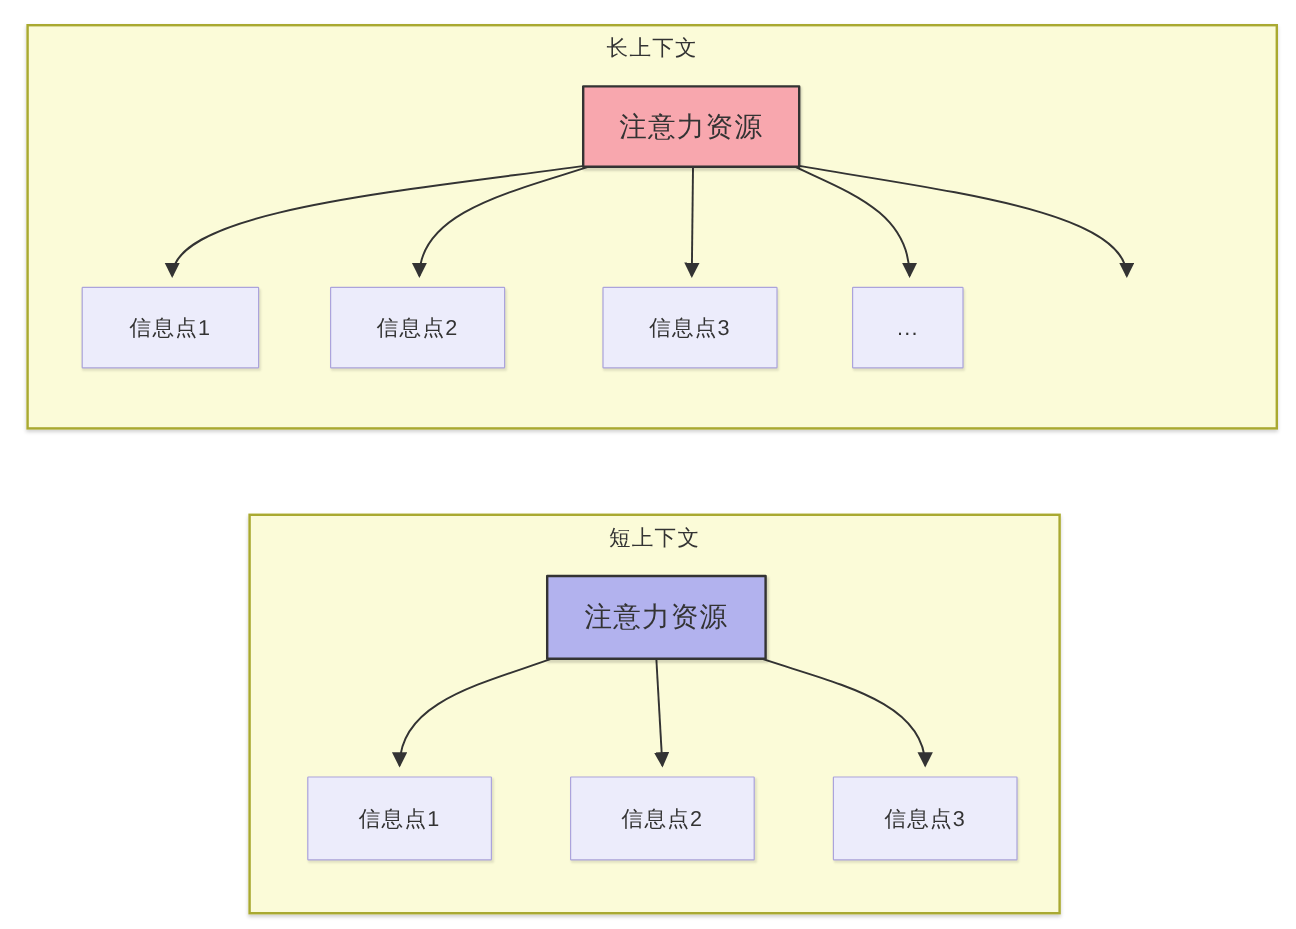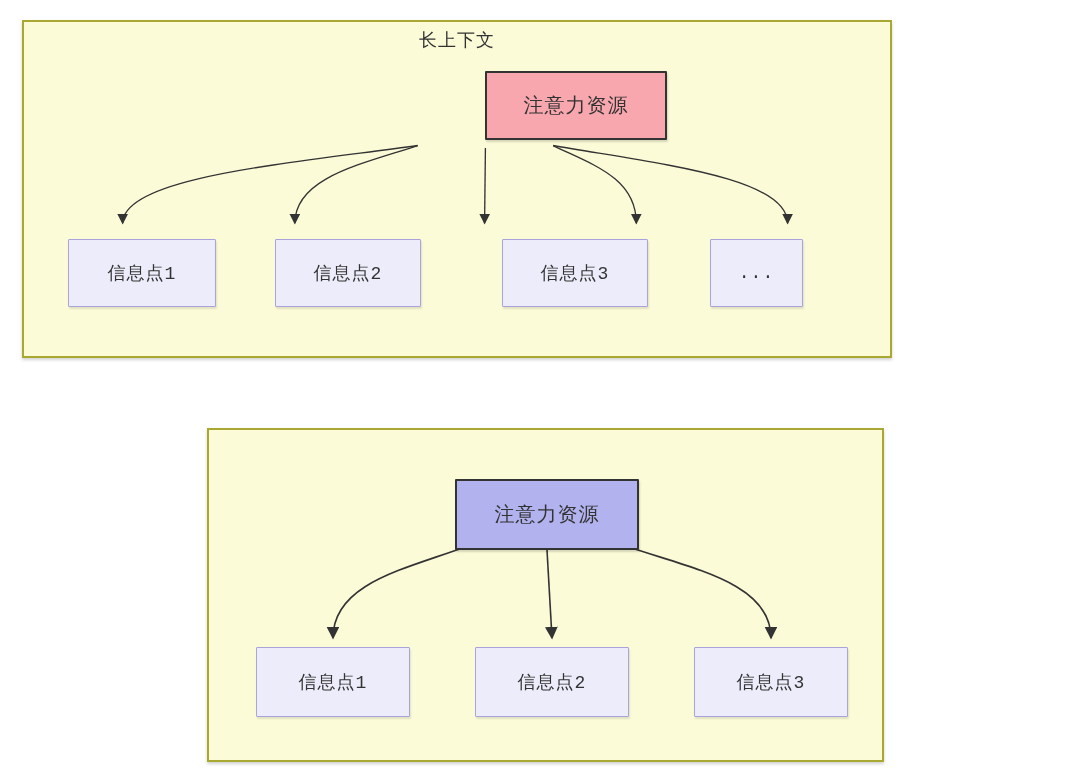--- a/index.html
+++ b/index.html
@@ -17,42 +17,42 @@
     height: 774px;
     overflow: hidden;
   }
   .diagram {
     position: absolute;
     background: var(--container-bg, #fbfbd8);
     border: 2px solid var(--container-border, #a9a931);
     box-shadow: 0 2px 3px rgba(0,0,0,0.18);
     box-sizing: border-box;
   }
-  .diagram.long { left: 22px; top: 20px; width: 870px; height: 338px; }
+  .diagram.long { left: 22px; top: 20px; width: 1043px; height: 338px; }
   .diagram.short { left: 207px; top: 428px; width: 677px; height: 334px; }
   .arrows {
     position: absolute;
     left: 0; top: 0; width: 100%; height: 100%;
     pointer-events: none;
   }
   .title {
     position: absolute;
     top: 6px;
     left: 0;
     width: 100%;
     text-align: center;
     font-size: 18px;
     letter-spacing: 1px;
   }
   .attn {
     position: absolute;
     display: flex;
     align-items: center;
     justify-content: center;
-    font-size: 20px;
+    font-size: 23px;
     letter-spacing: 1px;
     border: 2.5px solid var(--attention-border, #333);
     box-sizing: border-box;
     box-shadow: 1px 2px 2px rgba(0,0,0,0.15);
     border-radius: 1px;
   }
   .long .attn { left: 461px; top: 49px; width: 182px; height: 69px; background: var(--long-attention-fill, #f8a7ae); }
   .short .attn { left: 246px; top: 49px; width: 184px; height: 71px; background: var(--short-attention-fill, #b2b2ee); }
   .node {
     position: absolute;
@@ -61,21 +61,20 @@
     background: var(--node-fill, #ececfb);
     border: 1.6px solid var(--node-border, #aba3dc);
     box-sizing: border-box;
     display: flex;
     align-items: center;
     justify-content: center;
     font-size: 18px;
     letter-spacing: 1px;
     box-shadow: 1px 2px 2px rgba(0,0,0,0.10);
     border-radius: 1px;
-    font-family: Liberation Mono, monospace;
   }
   .long .n0 { left: 44px;  width: 148px; }
   .long .n1 { left: 251px; width: 146px; }
   .long .n2 { left: 478px; width: 146px; }
   .long .n3 { left: 686px; width: 93px;  }
   .long .n4 { left: 840px; width: 147px; }
   .short .node { height: 70px; }
   .short .n0 { left: 47px;  width: 154px; }
   .short .n1 { left: 266px; width: 154px; }
   .short .n2 { left: 485px; width: 154px; }
@@ -110,19 +109,20 @@
     <svg class="arrows" viewBox="0 0 673 330">
         <defs>
           <marker id="ah1" markerWidth="10" markerHeight="10" refX="7" refY="4" orient="auto">
             <path d="M0,0 L8,4 L0,8 Z" fill="#333333"></path>
           </marker>
         </defs>
         <path d="M 256 117 C 196.6 139, 124 153, 124 208" fill="none" stroke="#333333" stroke-width="1.6" marker-end="url(#ah1)"></path>
         <path d="M 338 120 L 343 208" fill="none" stroke="#333333" stroke-width="1.6" marker-end="url(#ah1)"></path>
         <path d="M 420 117 C 483.9 139, 562 153, 562 208" fill="none" stroke="#333333" stroke-width="1.6" marker-end="url(#ah1)"></path>
       </svg>
+    <div class="title">短上下文</div>
     <div class="attn">注意力资源</div>
     <div class="node n0">信息点1</div>
     <div class="node n1">信息点2</div>
     <div class="node n2">信息点3</div>
   </section>
 
 </div>
 
 </body></html>

